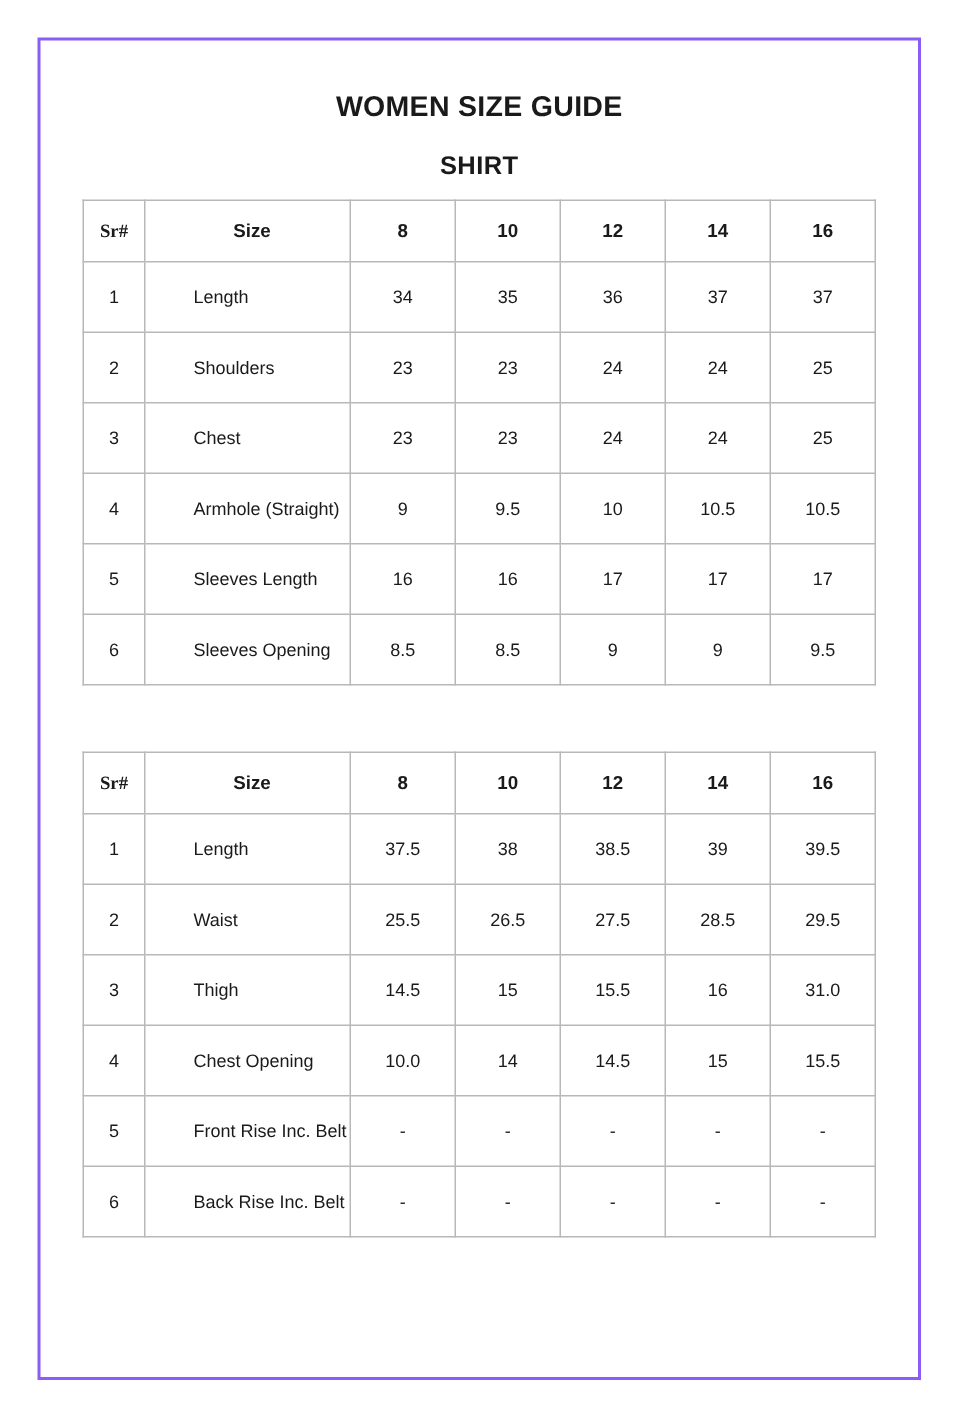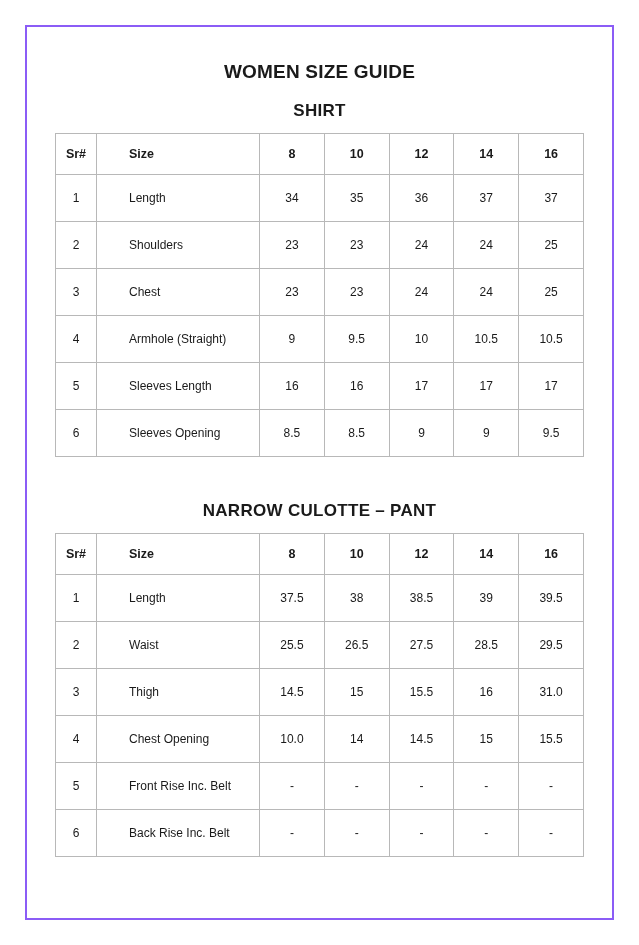--- a/index.html
+++ b/index.html
@@ -75,25 +75,26 @@
   }
   table.size-table .col-sr {
     width: 40px;
   }
   table.size-table .col-size {
     width: 130px;
     text-align: left;
     padding-left: 32px;
   }
   table.size-table thead th.col-size {
-    text-align: left;
-    padding-left: 32px;
+    text-align: center;
+    padding-left: 6px;
   }
   table.size-table thead th.col-sr {
     text-align: center;
+    font-family: Liberation Serif, serif;
   }
   
   table.size-table tr td:first-child,
   table.size-table tr th:first-child {
     border-left: 1px solid #b8b8b8;
   }
 </style>
 </head>
 <body>
 
@@ -169,21 +170,20 @@
             <td>8.5</td>
             <td>9</td>
             <td>9</td>
             <td>9.5</td>
           </tr>
         </tbody>
       </table>
     </div>
 
     <div class="section second">
-      <div class="section-title">NARROW CULOTTE – PANT</div>
       <table class="size-table">
         <thead>
           <tr>
             <th class="col-sr">Sr#</th>
             <th class="col-size">Size</th>
             <th>8</th>
             <th>10</th>
             <th>12</th>
             <th>14</th>
             <th>16</th>

